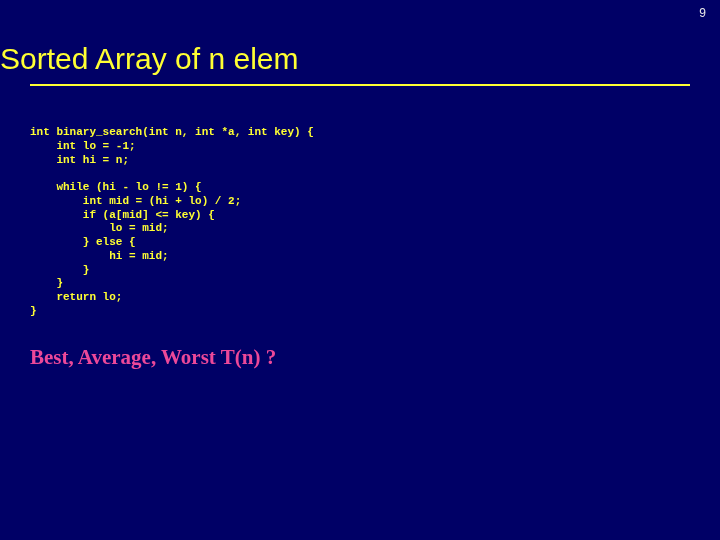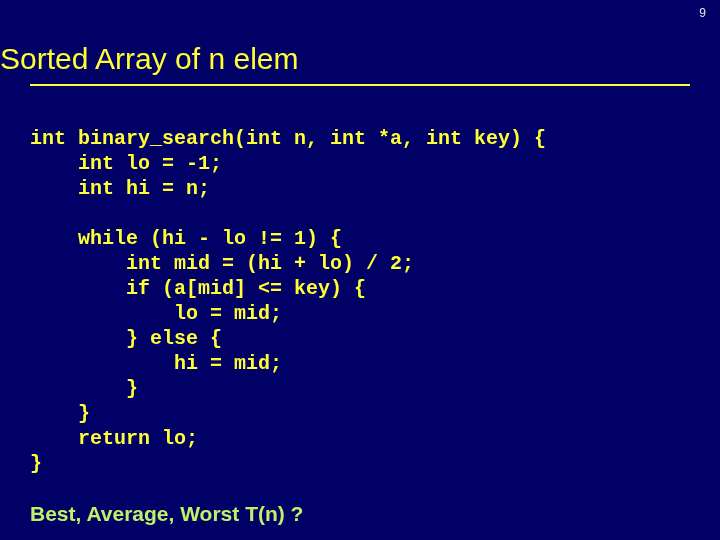--- a/index.html
+++ b/index.html
@@ -29,32 +29,32 @@
     font-family: Arial, Helvetica, sans-serif;
   }
   .rule {
     border: none;
     border-top: 2px solid #ffff33;
     margin: 8px 30px 0 30px;
   }
   .code-block {
     margin: 40px 0 0 30px;
     font-family: "Courier New", Courier, monospace;
-    font-size: 20px;
+    font-size: 11px;
     font-weight: bold;
     color: #ffff33;
     line-height: 1.25;
     white-space: pre;
   }
   .footer-line {
     margin: 26px 0 4px 30px;
-    font-family: Liberation Sans, sans-serif;
+    font-family: Liberation Serif, serif;
     font-size: 21px;
     font-weight: bold;
-    color: #bef264;
+    color: #ec4899;
   }
 </style>
 </head>
 <body>
 
 <div class="page-number">9</div>
 
 <div class="title">Sorted Array of n elem</div>
 
 <hr class="rule">

